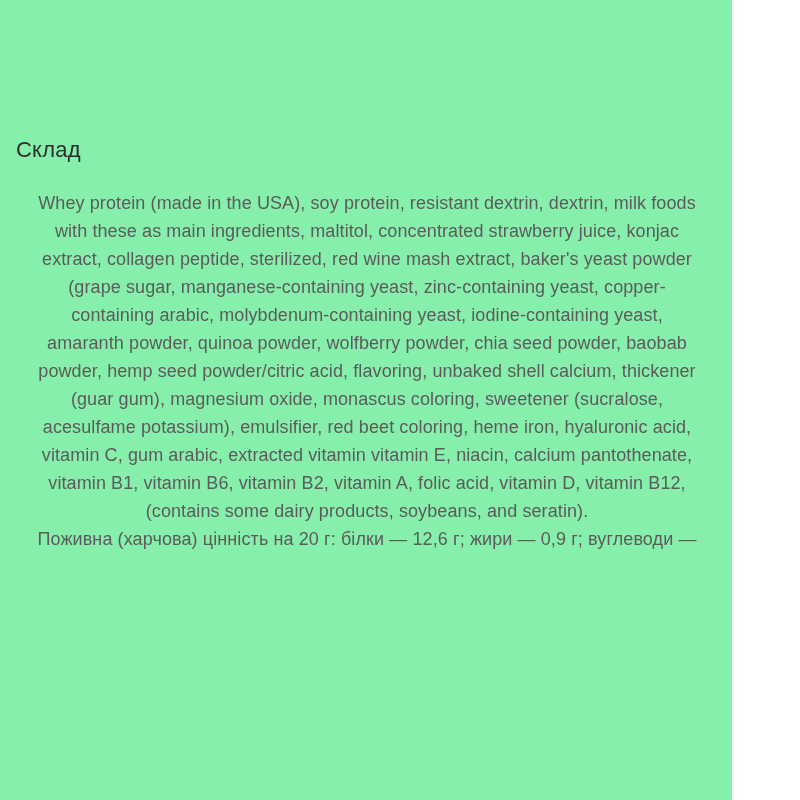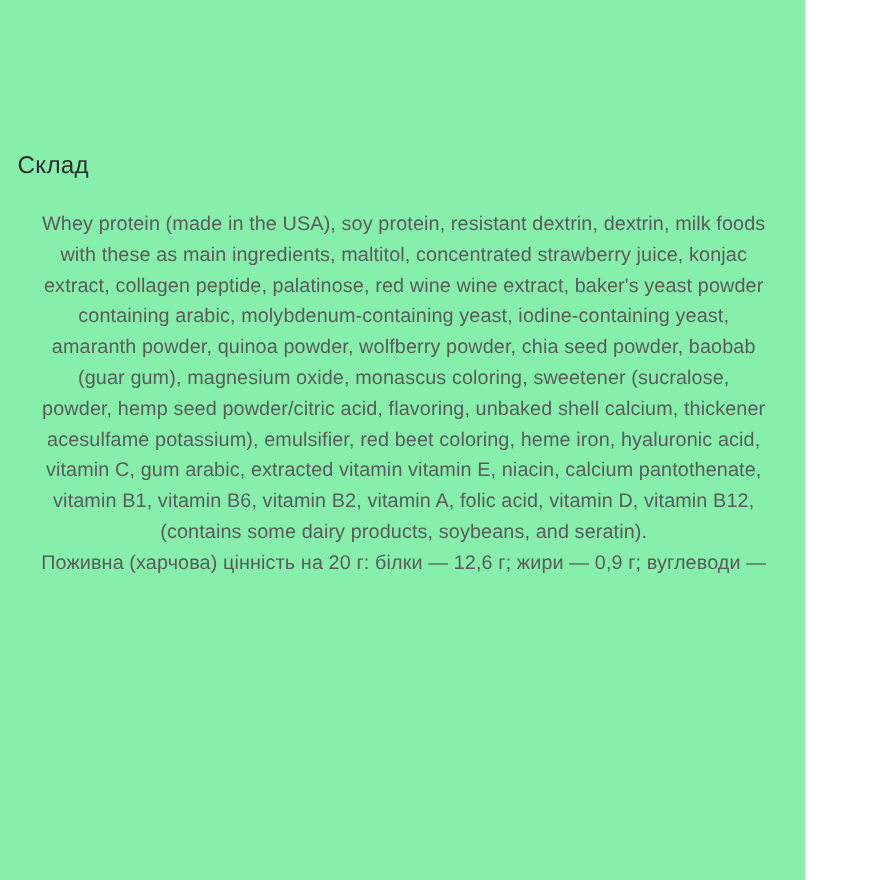--- a/index.html
+++ b/index.html
@@ -39,24 +39,25 @@
 </style>
 </head>
 <body>
 
 <div class="page">
   <h2 class="section-title">Склад</h2>
 
   <div class="text-block">
     <div class="text-line">Whey protein (made in the USA), soy protein, resistant dextrin, dextrin, milk foods</div>
     <div class="text-line">with these as main ingredients, maltitol, concentrated strawberry juice, konjac</div>
-    <div class="text-line">extract, collagen peptide, palatinose, red wine wine extract, baker's yeast powder</div>
+    <div class="text-line">extract, collagen peptide, sterilized, red wine mash extract, baker's yeast powder</div>
+    <div class="text-line">(grape sugar, manganese-containing yeast, zinc-containing yeast, copper-</div>
     <div class="text-line">containing arabic, molybdenum-containing yeast, iodine-containing yeast,</div>
     <div class="text-line">amaranth powder, quinoa powder, wolfberry powder, chia seed powder, baobab</div>
+    <div class="text-line">powder, hemp seed powder/citric acid, flavoring, unbaked shell calcium, thickener</div>
     <div class="text-line">(guar gum), magnesium oxide, monascus coloring, sweetener (sucralose,</div>
-    <div class="text-line">powder, hemp seed powder/citric acid, flavoring, unbaked shell calcium, thickener</div>
     <div class="text-line">acesulfame potassium), emulsifier, red beet coloring, heme iron, hyaluronic acid,</div>
     <div class="text-line">vitamin C, gum arabic, extracted vitamin vitamin E, niacin, calcium pantothenate,</div>
     <div class="text-line">vitamin B1, vitamin B6, vitamin B2, vitamin A, folic acid, vitamin D, vitamin B12,</div>
     <div class="text-line">(contains some dairy products, soybeans, and seratin).</div>
     <div class="text-line">Поживна (харчова) цінність на 20 г: білки — 12,6 г; жири — 0,9 г; вуглеводи —</div>
   </div>
 </div>
 
 </body></html>

